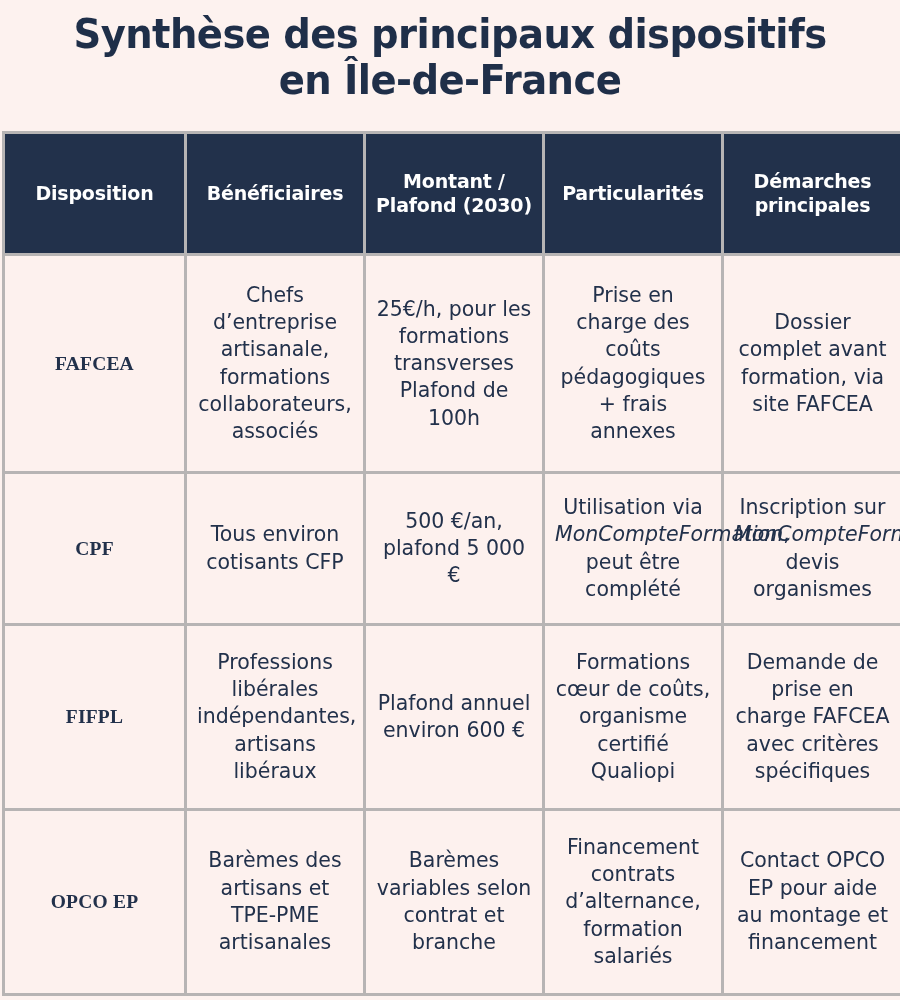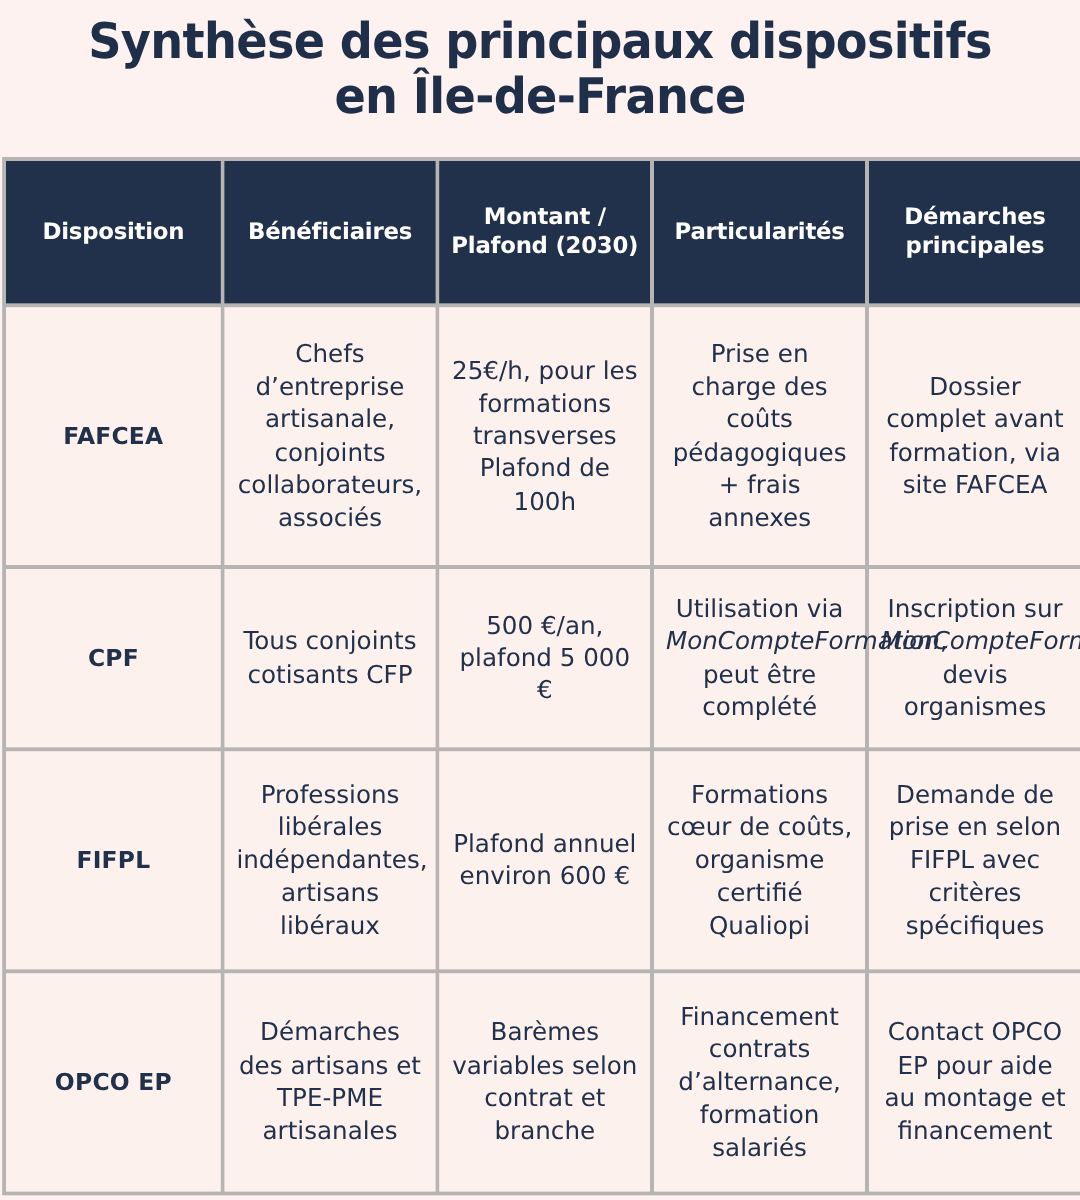--- a/index.html
+++ b/index.html
@@ -89,20 +89,21 @@
     color: #22314b;
     font-size: 20.5px;
     line-height: 1.33;
     font-weight: 400;
   }
 
   tbody td.disposition {
     font-weight: 700;
     font-size: 19.5px;
     letter-spacing: 0.2px;
+    font-family: Liberation Serif, serif;
   }
 
   
   col.c0 { width: 182px; }
   col.c1 { width: 179px; }
   col.c2 { width: 179px; }
   col.c3 { width: 179px; }
   col.c4 { width: 177px; }
 
   .cell-text {
@@ -137,37 +138,37 @@
           <th>Particularités</th>
           <th style="white-space:pre-line">Démarches
 principales</th>
         </tr>
       </thead>
       <tbody>
 
         <tr>
           <td class="disposition">FAFCEA</td>
           <td>
-              <span class="cell-text">Chefs d’entreprise artisanale, conjoints collaborateurs, associés</span>
+              <span class="cell-text">Chefs d’entreprise artisanale, formations collaborateurs, associés</span>
             </td>
           <td>
               <span class="cell-text">25€/h, pour les formations transverses Plafond de 100h</span>
             </td>
           <td>
               <span class="cell-text">Prise en charge des coûts pédagogiques + frais annexes</span>
             </td>
           <td>
               <span class="cell-text">Dossier complet avant formation, via site FAFCEA</span>
             </td>
         </tr>
 
         <tr>
           <td class="disposition">CPF</td>
           <td>
-              <span class="cell-text">Tous conjoints cotisants CFP</span>
+              <span class="cell-text">Tous environ cotisants CFP</span>
             </td>
           <td>
               <span class="cell-text">500 €/an,
 plafond 5 000 €</span>
             </td>
           <td><span>Utilisation via </span><span class="ital">MonCompteFormation</span><span>, peut être complété</span></td>
           <td><span>Inscription sur </span><span class="ital">MonCompteFormation</span><span>, devis organismes</span></td>
         </tr>
 
         <tr>
@@ -175,28 +176,28 @@
           <td>
               <span class="cell-text">Professions libérales indépendantes, artisans libéraux</span>
             </td>
           <td>
               <span class="cell-text">Plafond annuel environ 600 €</span>
             </td>
           <td>
               <span class="cell-text">Formations cœur de coûts, organisme certifié Qualiopi</span>
             </td>
           <td>
-              <span class="cell-text">Demande de prise en selon FIFPL avec critères spécifiques</span>
+              <span class="cell-text">Demande de prise en charge FAFCEA avec critères spécifiques</span>
             </td>
         </tr>
 
         <tr>
           <td class="disposition">OPCO EP</td>
           <td>
-              <span class="cell-text">Démarches des artisans et TPE-PME artisanales</span>
+              <span class="cell-text">Barèmes des artisans et TPE-PME artisanales</span>
             </td>
           <td>
               <span class="cell-text">Barèmes variables selon contrat et branche</span>
             </td>
           <td>
               <span class="cell-text">Financement contrats d’alternance, formation salariés</span>
             </td>
           <td>
               <span class="cell-text">Contact OPCO EP pour aide au montage et financement</span>
             </td>

